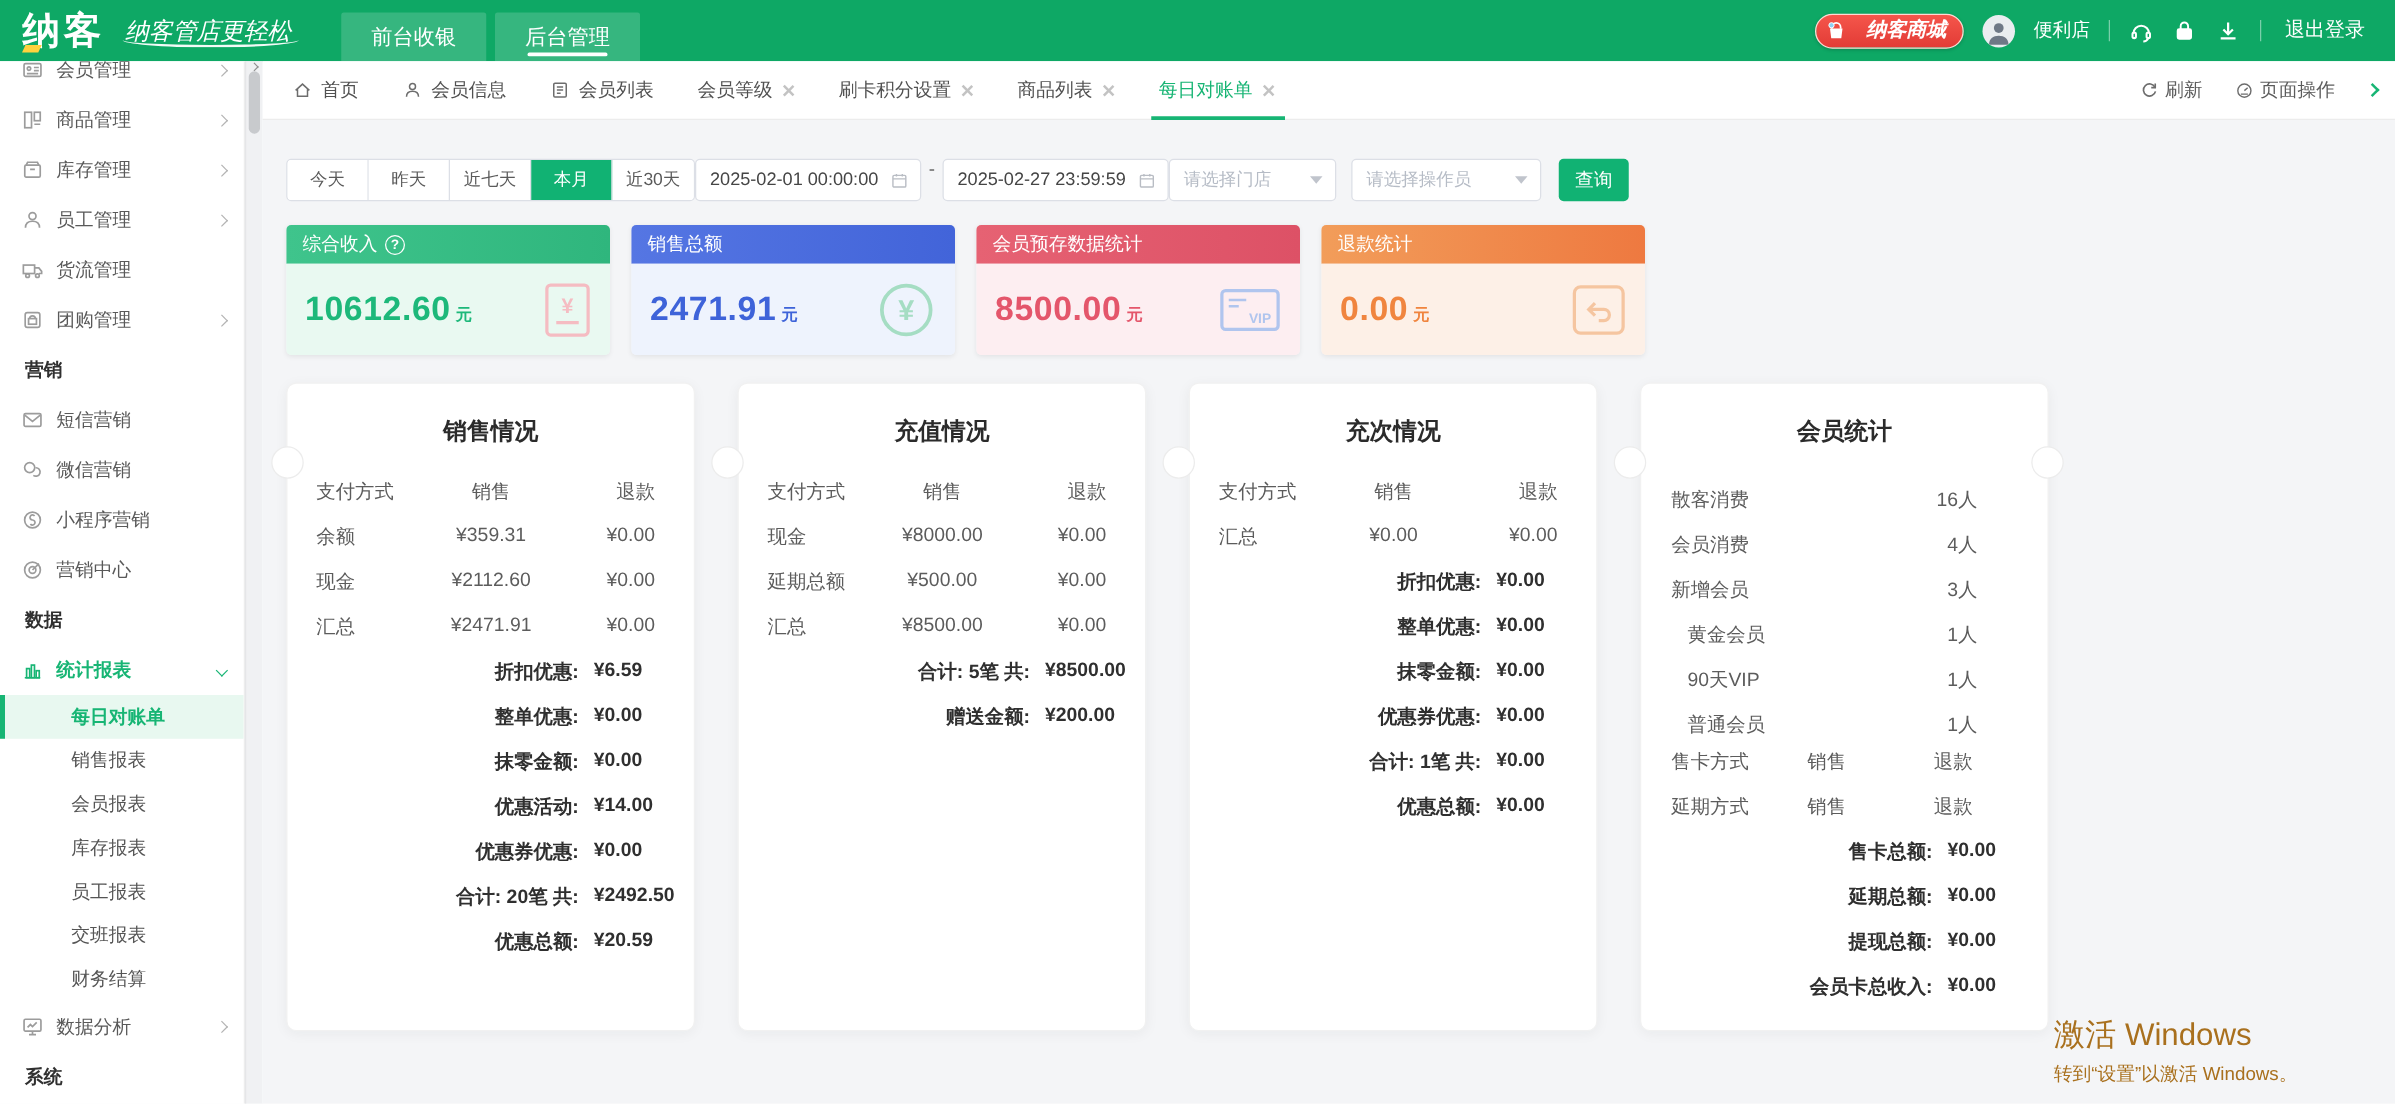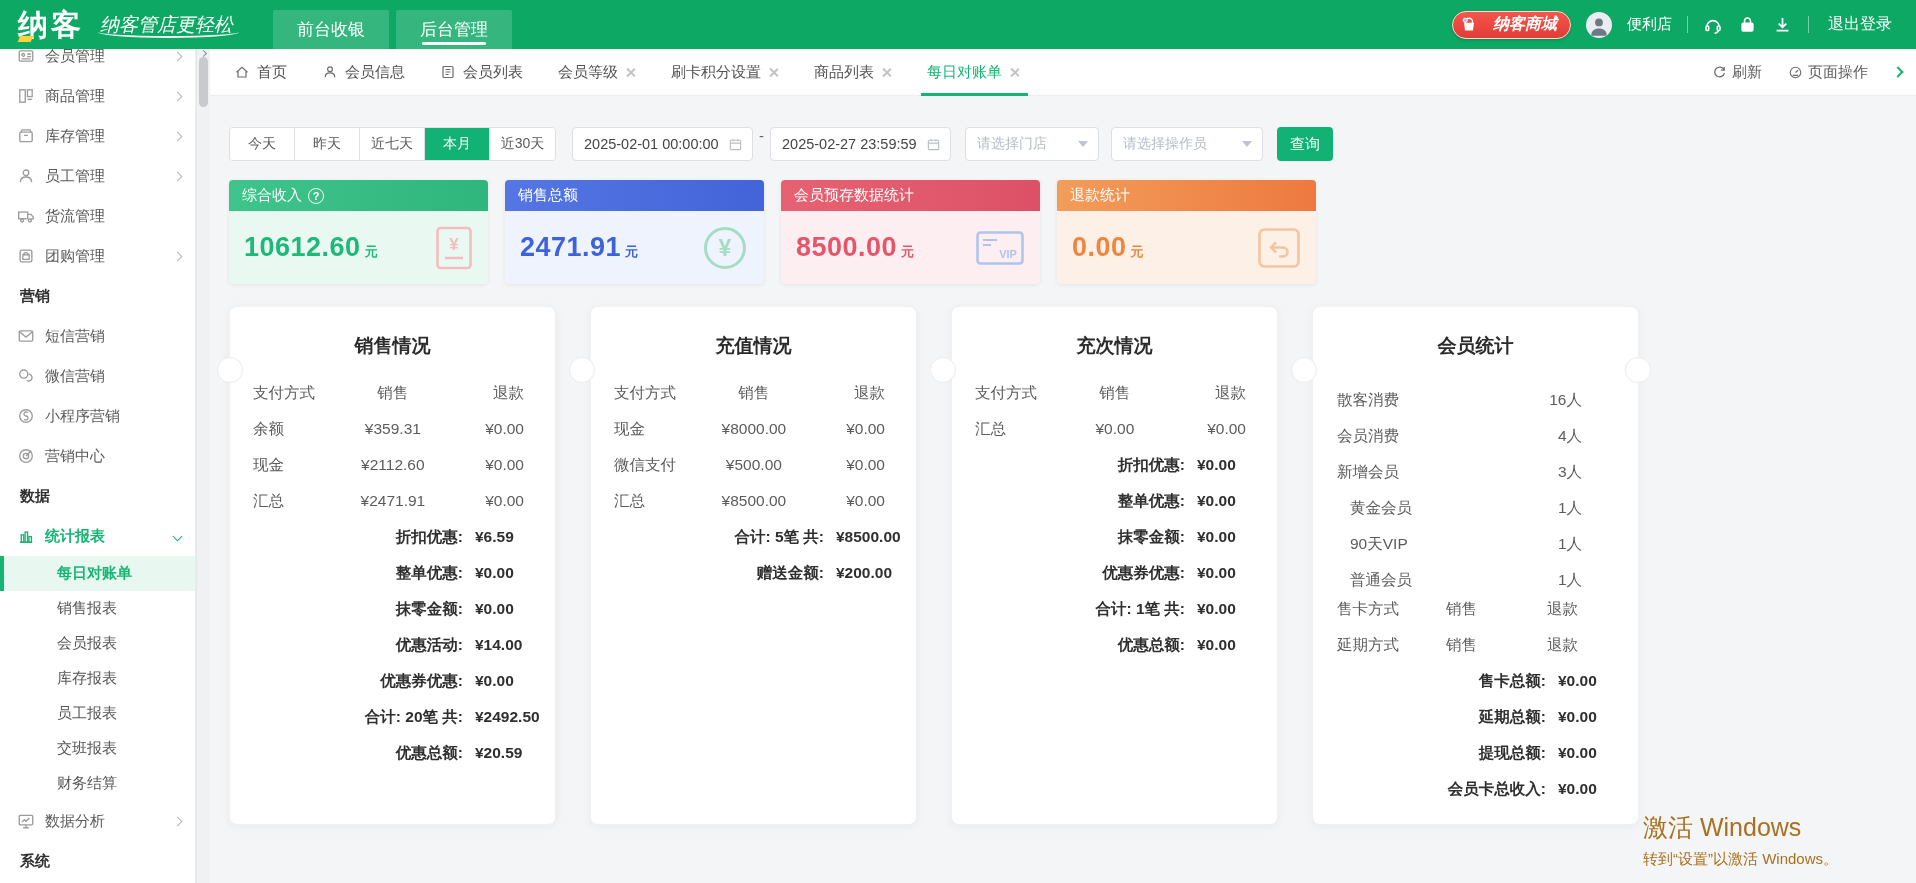--- a/index.html
+++ b/index.html
@@ -55,25 +55,25 @@
 .tb-ctrl .ticon{width:15px;height:15px;color:#6d6d6d}
 .green-chev{width:8px;height:8px;border-right:2px solid #17b574;border-bottom:2px solid #17b574;transform:rotate(-45deg);cursor:pointer}
 
 .content{flex:1;background:#f4f5f7;position:relative;padding:31px 0 0 19px;min-height:0}
 .filter-row{display:flex;height:34px}
 .seg{display:flex;border:1px solid #dcdfe6;border-radius:4px;overflow:hidden;background:#fff;height:34px}
 .seg-btn{width:65px;display:flex;align-items:center;justify-content:center;font-size:14px;color:#5a5a5a;border-right:1px solid #dcdfe6;cursor:pointer;background:#fff}
 .seg-btn:last-child{border-right:none}
 .seg-btn.active{background:#11b273;color:#fff}
 .date-box{width:181px;height:34px;border:1px solid #dcdfe6;border-radius:4px;background:#fff;display:flex;align-items:center;justify-content:space-between;padding:0 9px 0 11px;font-size:14.5px;color:#454545;cursor:pointer}
-.date-box.first{margin-left:16px}
+.date-box.first{margin-left:0}
 .date-box.second{margin-left:6px}
 .dash{margin-left:6px;color:#666;font-size:15px}
 .select-box{height:34px;border:1px solid #dcdfe6;border-radius:4px;background:#fff;display:flex;align-items:center;justify-content:space-between;padding:0 10px 0 11px;font-size:14px;color:#b6bcc6;cursor:pointer}
-.select-store{width:134px;margin-left:14px}
+.select-store{width:134px;}
 .select-operator{width:152px;margin-left:12px}
 .caret{width:0;height:0;border-left:5px solid transparent;border-right:5px solid transparent;border-top:6px solid #c0c4cc}
 .query-btn{width:56px;height:34px;background:#11b273;color:#fff;border:none;border-radius:4px;display:flex;align-items:center;justify-content:center;font-size:15px;margin-left:14px;cursor:pointer}
 
 .cards-row{display:flex;gap:17px;margin-top:19px}
 .stat-card{width:259px;height:104px;border-radius:4px;overflow:hidden;box-shadow:0 1px 4px rgba(0,0,0,.07)}
 .stat-head{height:31px;display:flex;align-items:center;padding:0 13px;color:#fff;font-size:15px;gap:6px}
 .stat-body{height:73px;display:flex;align-items:center;justify-content:space-between;padding:4px 15px}
 .stat-value{font-size:27px;font-weight:bold;letter-spacing:.5px}
 .stat-unit{font-size:13px;margin-left:4px;font-weight:bold}
@@ -551,21 +551,21 @@
                 <span class="cc1">支付方式</span>
                 <span class="cc2">销售</span>
                 <span class="cc3">退款</span>
               </div>
               <div class="prow">
                   <span class="cc1">现金</span>
                   <span class="cc2">¥8000.00</span>
                   <span class="cc3">¥0.00</span>
                 </div>
               <div class="prow">
-                  <span class="cc1">微信支付</span>
+                  <span class="cc1">延期总额</span>
                   <span class="cc2">¥500.00</span>
                   <span class="cc3">¥0.00</span>
                 </div>
               <div class="prow">
                   <span class="cc1">汇总</span>
                   <span class="cc2">¥8500.00</span>
                   <span class="cc3">¥0.00</span>
                 </div>
               <div class="krow">
                   <span class="klabel">合计: 5笔 共:</span>

